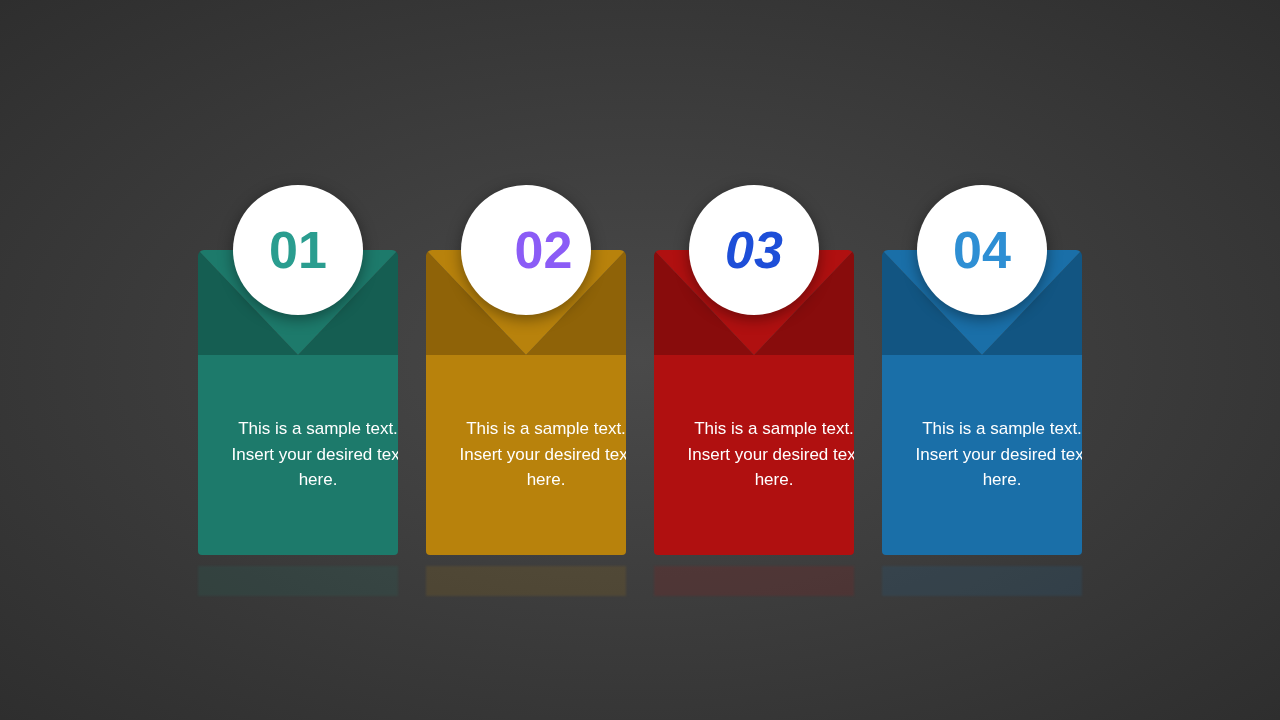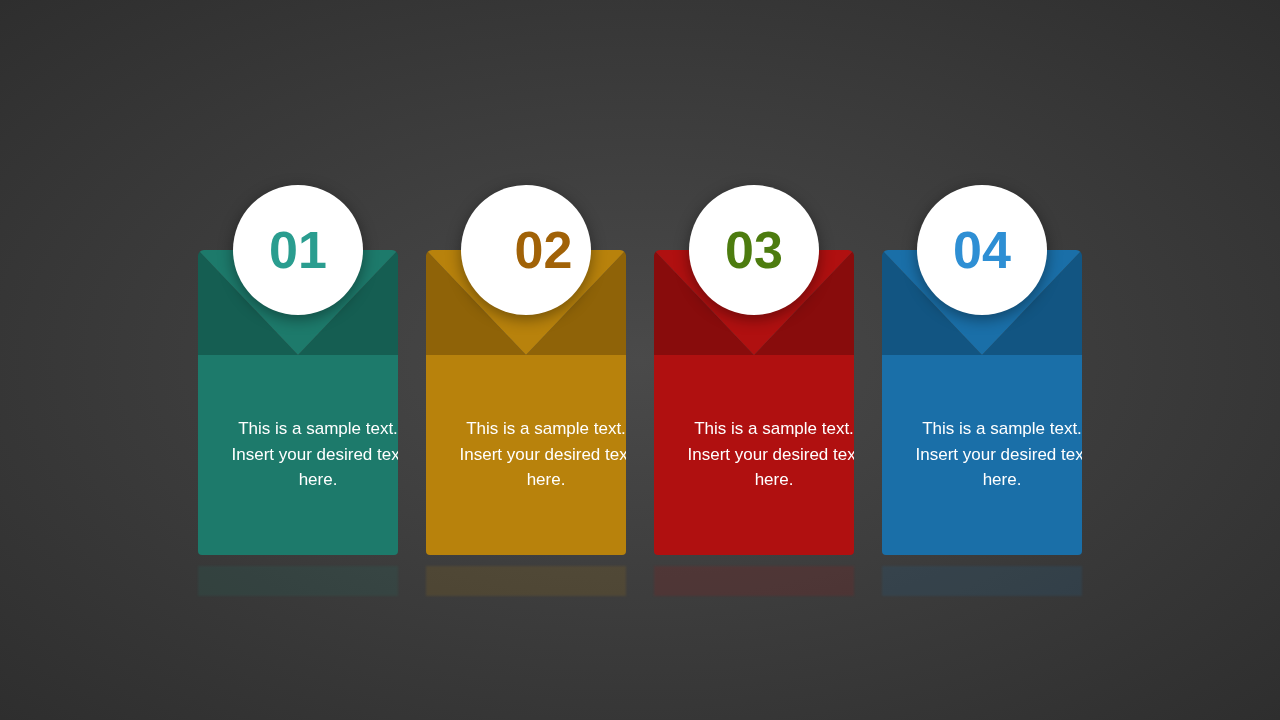--- a/index.html
+++ b/index.html
@@ -116,39 +116,39 @@
           <div class="card-bottom" style="background: rgb(29, 122, 107);">
             <p class="card-text">This is a sample text. Insert your desired text here.</p>
           </div>
         </div>
         <div class="reflection-wrapper">
           <div style="width: 200px; height: 30px; background: rgb(29, 122, 107);"></div>
         </div>
       </div>
       <div class="card-wrapper">
         <div class="circle">
-          <span class="circle-number" style="color: #a16207; margin-left: 35px;">02</span>
+          <span class="circle-number" style="color: #8b5cf6; margin-left: 35px;">02</span>
         </div>
         <div class="card-body">
           <svg width="200" height="105" style="display: block;">
             <polygon points="0,0 100,105 0,105" fill="#8f6308"></polygon>
             <polygon points="200,0 100,105 200,105" fill="#8f6308"></polygon>
             <polygon points="0,0 100,105 200,0" fill="#b8820c"></polygon>
           </svg>
           <div class="card-bottom" style="background: rgb(184, 130, 12);">
             <p class="card-text">This is a sample text. Insert your desired text here.</p>
           </div>
         </div>
         <div class="reflection-wrapper">
           <div style="width: 200px; height: 30px; background: rgb(184, 130, 12);"></div>
         </div>
       </div>
       <div class="card-wrapper">
         <div class="circle">
-          <span class="circle-number" style="color: #4d7c0f;">03</span>
+          <span class="circle-number" style="color: #1d4ed8; font-style: italic;">03</span>
         </div>
         <div class="card-body">
           <svg width="200" height="105" style="display: block;">
             <polygon points="0,0 100,105 0,105" fill="#880c0c"></polygon>
             <polygon points="200,0 100,105 200,105" fill="#880c0c"></polygon>
             <polygon points="0,0 100,105 200,0" fill="#b01010"></polygon>
           </svg>
           <div class="card-bottom" style="background: rgb(176, 16, 16);">
             <p class="card-text">This is a sample text. Insert your desired text here.</p>
           </div>

